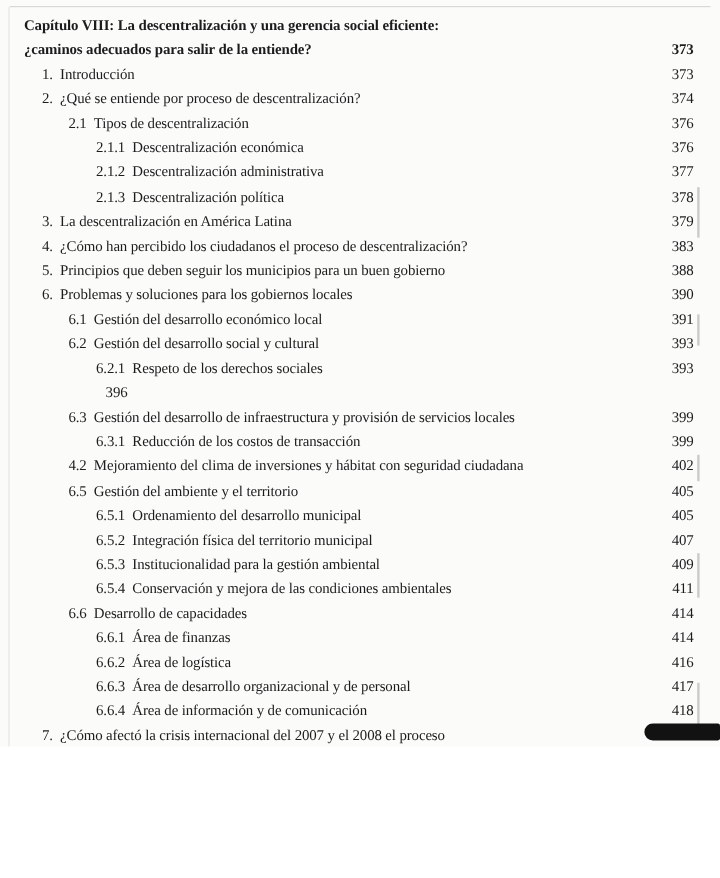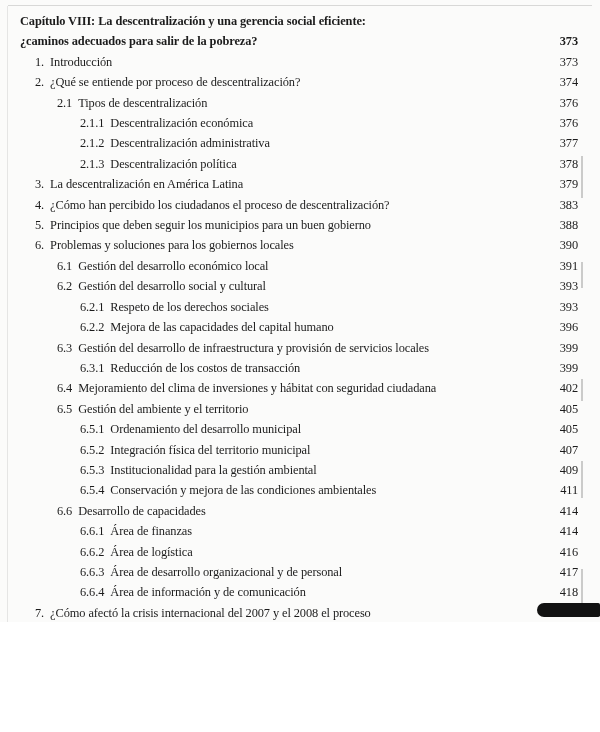--- a/index.html
+++ b/index.html
@@ -53,21 +53,21 @@
 
 <div class="page">
   <div class="artifact left-line"></div>
   <div class="artifact top-line"></div>
 
   <div class="content">
     <div class="toc-row title-row ind-0">
       <span class="toc-label">Capítulo VIII: La descentralización y una gerencia social eficiente:</span>
     </div>
     <div class="toc-row title-row ind-0">
-      <span class="toc-label">¿caminos adecuados para salir de la pobreza?</span>
+      <span class="toc-label">¿caminos adecuados para salir de la entiende?</span>
       <span class="toc-page">373</span>
     </div>
     <div id="toc-list">
         <div class="toc-row ind-1">
           <span class="toc-label"><span class="toc-num">1.</span><span>Introducción</span></span>
           <span class="toc-page">373</span>
         </div>
         <div class="toc-row ind-1">
           <span class="toc-label"><span class="toc-num">2.</span><span>¿Qué se entiende por proceso de descentralización?</span></span>
           <span class="toc-page">374</span>
@@ -110,33 +110,32 @@
         </div>
         <div class="toc-row ind-2">
           <span class="toc-label"><span class="toc-num">6.2</span><span>Gestión del desarrollo social y cultural</span></span>
           <span class="toc-page">393</span>
         </div>
         <div class="toc-row ind-3">
           <span class="toc-label"><span class="toc-num">6.2.1</span><span>Respeto de los derechos sociales</span></span>
           <span class="toc-page">393</span>
         </div>
         <div class="toc-row ind-3">
-          <span class="toc-label"><span class="toc-num">6.2.2</span><span>Mejora de las capacidades del capital humano</span></span>
           <span class="toc-page">396</span>
         </div>
         <div class="toc-row ind-2">
           <span class="toc-label"><span class="toc-num">6.3</span><span>Gestión del desarrollo de infraestructura y provisión de servicios locales</span></span>
           <span class="toc-page">399</span>
         </div>
         <div class="toc-row ind-3">
           <span class="toc-label"><span class="toc-num">6.3.1</span><span>Reducción de los costos de transacción</span></span>
           <span class="toc-page">399</span>
         </div>
         <div class="toc-row ind-2">
-          <span class="toc-label"><span class="toc-num">6.4</span><span>Mejoramiento del clima de inversiones y hábitat con seguridad ciudadana</span></span>
+          <span class="toc-label"><span class="toc-num">4.2</span><span>Mejoramiento del clima de inversiones y hábitat con seguridad ciudadana</span></span>
           <span class="toc-page">402</span>
         </div>
         <div class="toc-row ind-2">
           <span class="toc-label"><span class="toc-num">6.5</span><span>Gestión del ambiente y el territorio</span></span>
           <span class="toc-page">405</span>
         </div>
         <div class="toc-row ind-3">
           <span class="toc-label"><span class="toc-num">6.5.1</span><span>Ordenamiento del desarrollo municipal</span></span>
           <span class="toc-page">405</span>
         </div>

